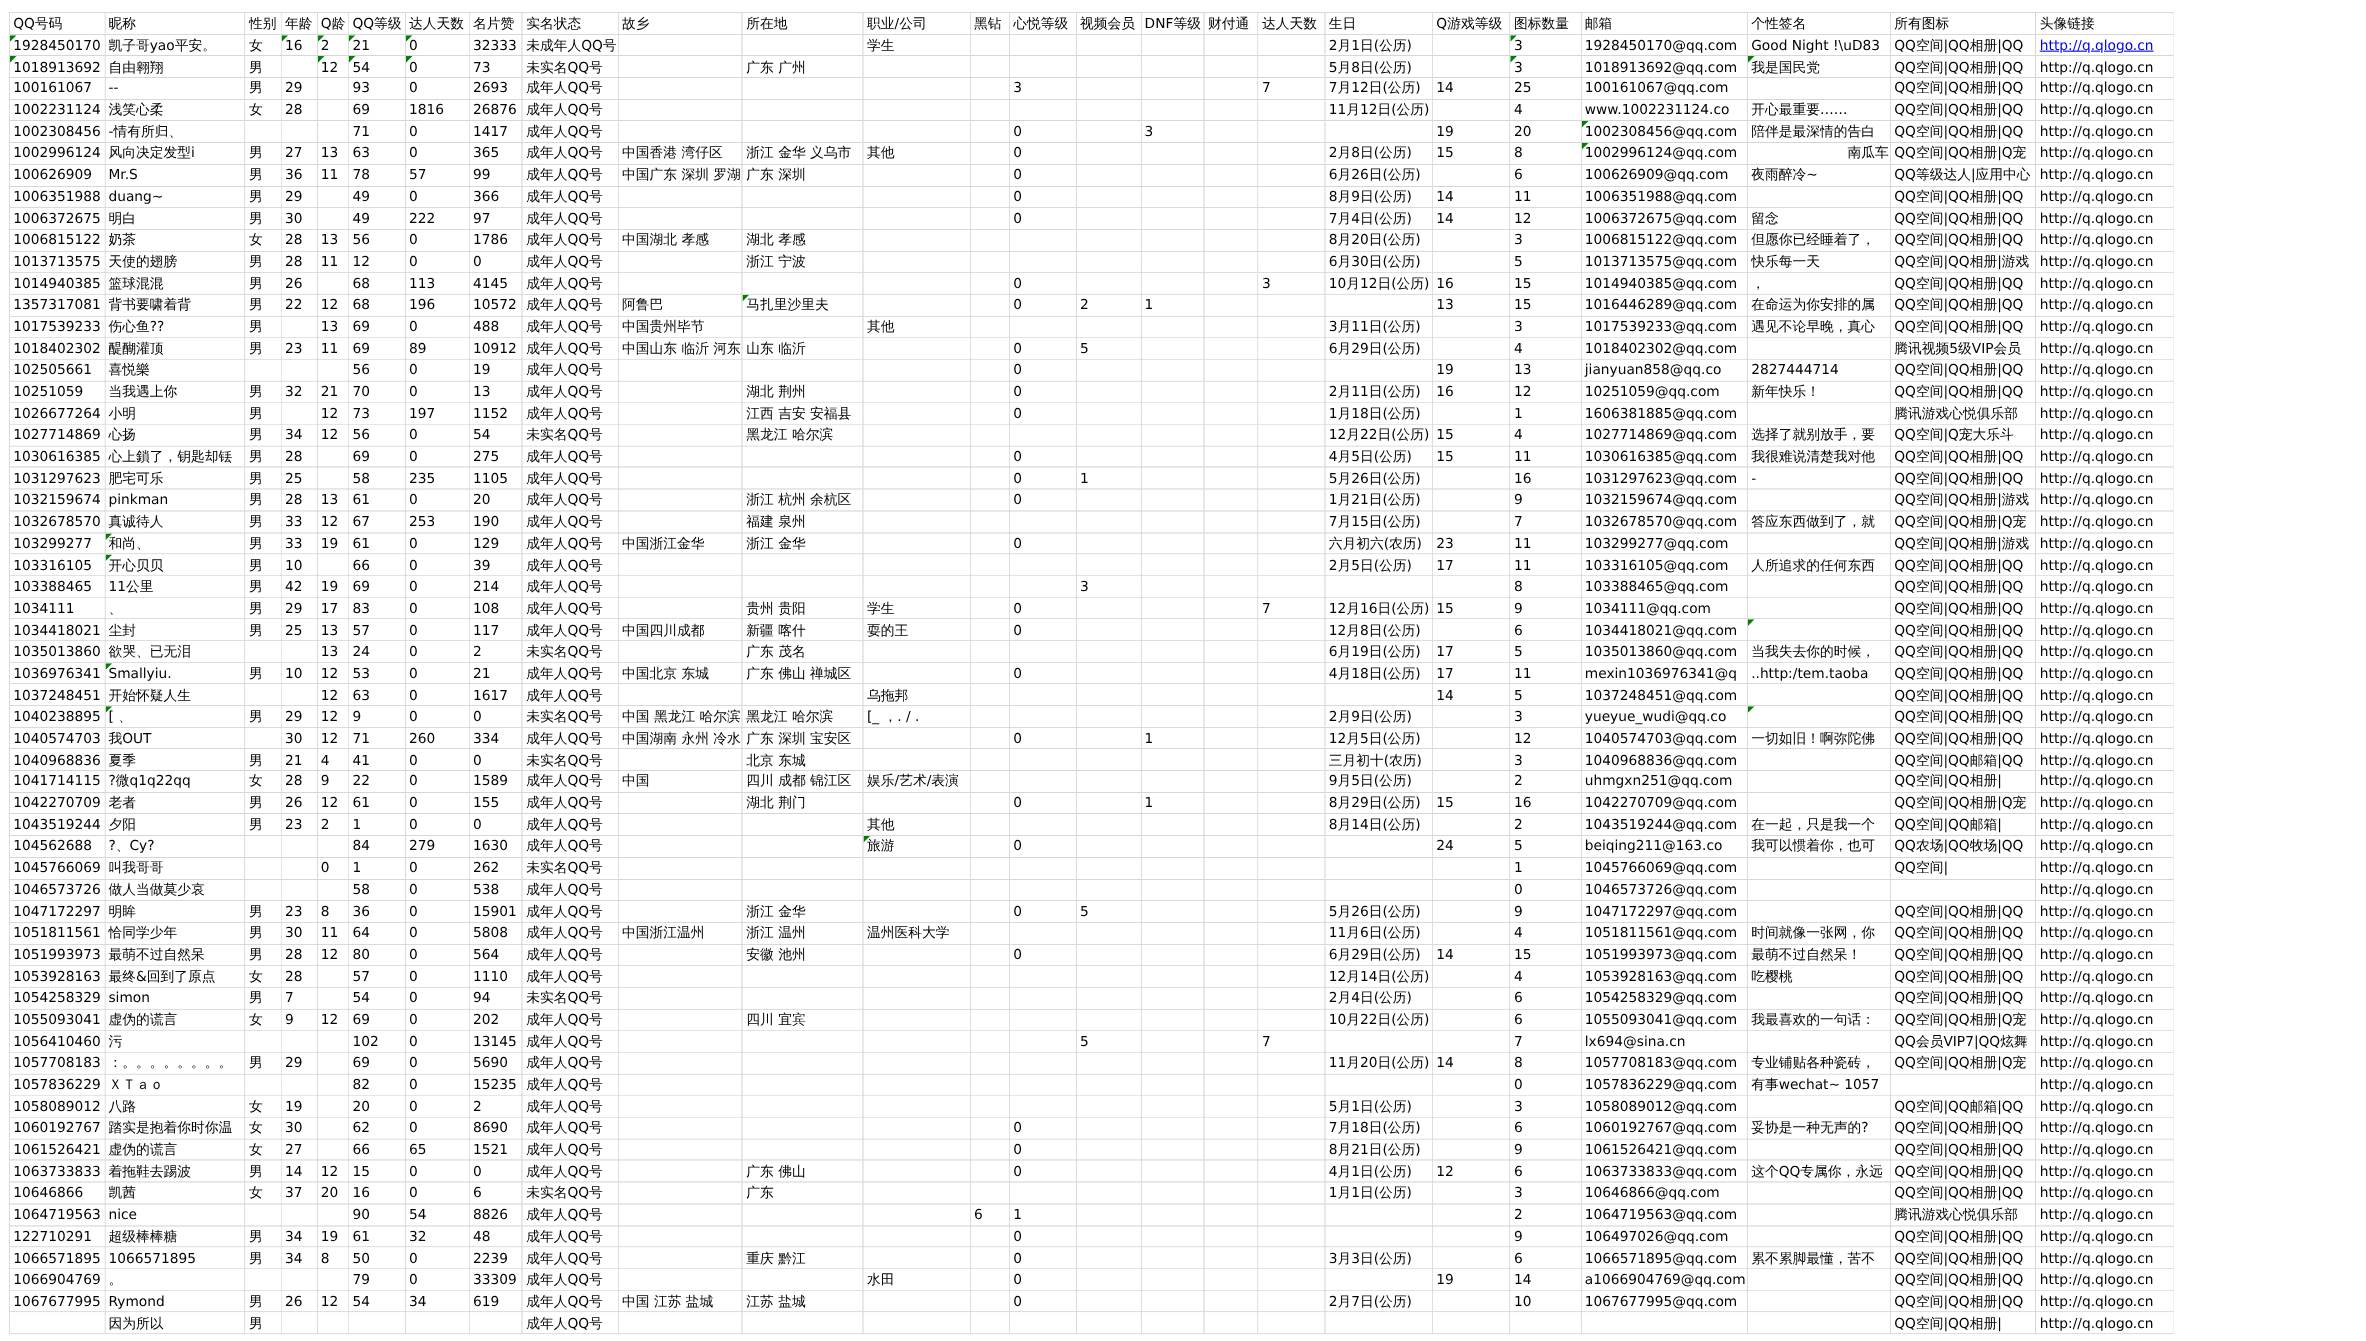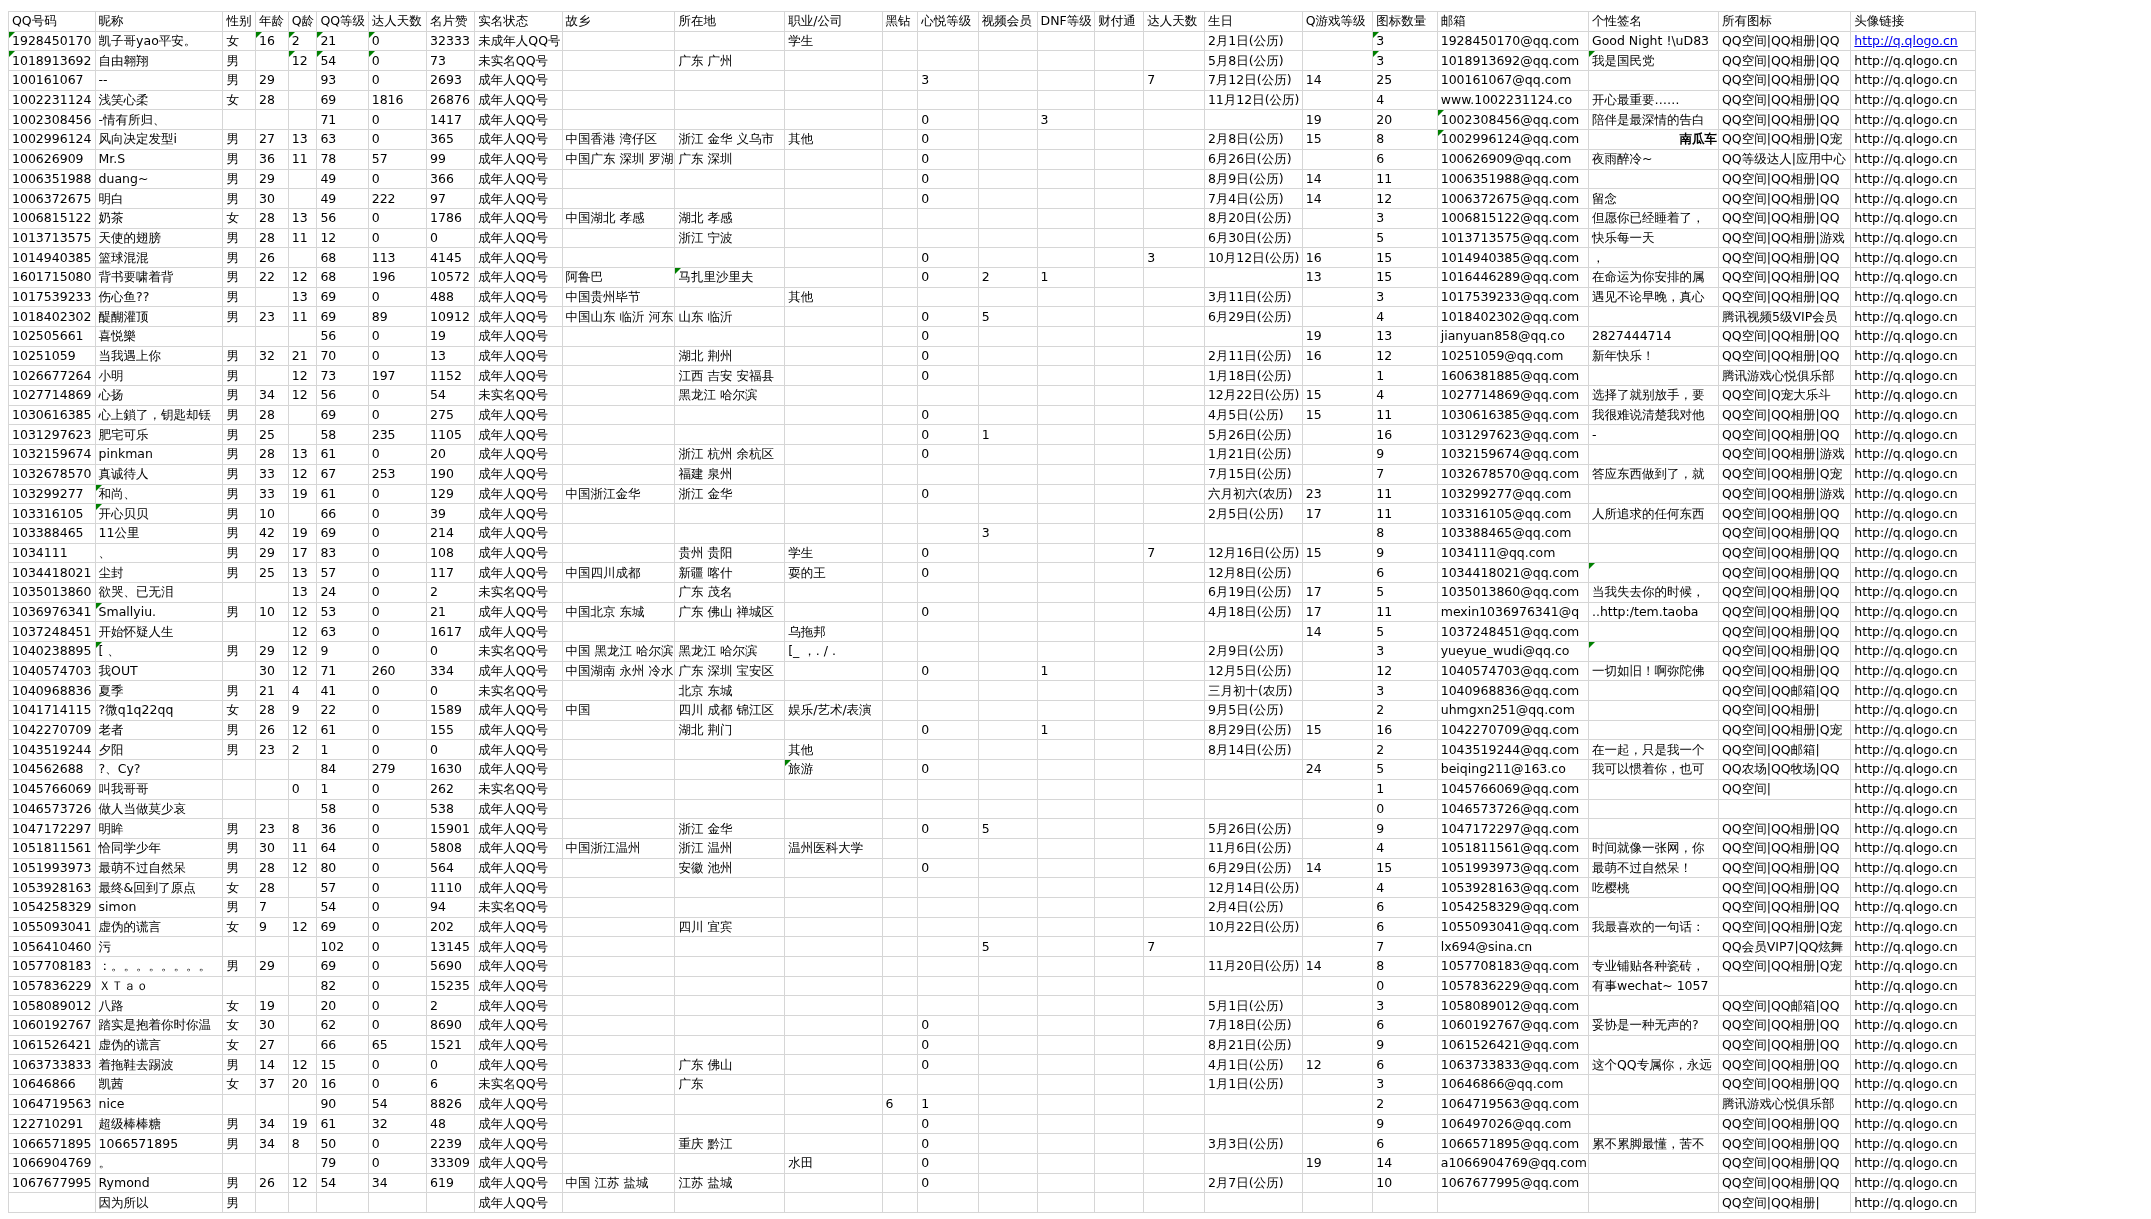--- a/index.html
+++ b/index.html
@@ -17,21 +17,21 @@
     border-right:1px solid var(--grid);
     border-bottom:1px solid var(--grid);
     font-size:12.5px;line-height:18px;font-weight:normal;
     color:#000;text-align:left;vertical-align:middle;
     padding:0 1px 0 3px;white-space:nowrap;overflow:hidden;
     position:relative;background:#fff;
   }
   tr.header-row th{border-top:1px solid var(--grid);}
   td:first-child,th:first-child{border-left:1px solid var(--grid);}
   td.link{color:var(--link);text-decoration:underline;cursor:pointer;}
-  td.alignr{text-align:right;font-weight:bold;}
+  td.alignr{text-align:right;}
   .corner{
     position:absolute;left:0;top:0;width:0;height:0;
     border-top:6px solid var(--marker);
     border-right:6px solid transparent;
     pointer-events:none;
   }
 </style>
 </head>
 <body>
 
@@ -412,21 +412,21 @@
           <td>3</td>
           <td>10月12日(公历)</td>
           <td>16</td>
           <td>15</td>
           <td>1014940385@qq.com</td>
           <td>，</td>
           <td>QQ空间|QQ相册|QQ</td>
           <td>http://q.qlogo.cn</td>
         </tr>
         <tr>
-          <td>1601715080</td>
+          <td>1357317081</td>
           <td>背书要啸着背</td>
           <td>男</td>
           <td>22</td>
           <td>12</td>
           <td>68</td>
           <td>196</td>
           <td>10572</td>
           <td>成年人QQ号</td>
           <td>阿鲁巴</td>
           <td>马扎里沙里夫<span class="corner"></span></td>

